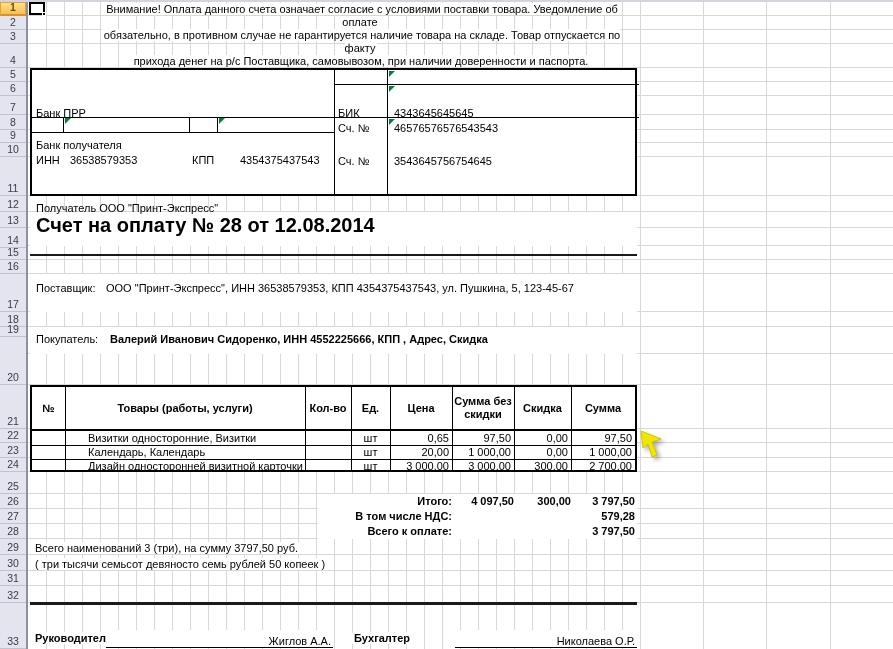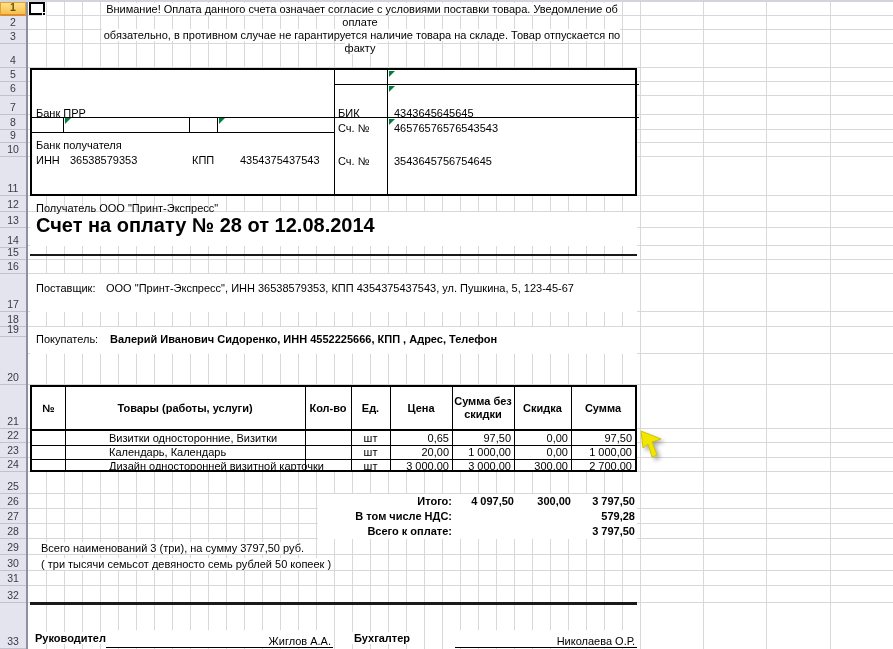--- a/index.html
+++ b/index.html
@@ -43,33 +43,33 @@
   .textrow .val { position:absolute; left:76px; }
 
   
   .items { left:2px; top:383px; width:607px; height:87px; border:2px solid #000; background:#fff; z-index:3; }
   .items .vline { position:absolute; top:0; width:1px; height:100%; background:#000; }
   .items .hline { position:absolute; left:0; width:100%; height:1px; background:#000; }
   .items .hcell { position:absolute; top:0; height:42px; display:flex; align-items:center; justify-content:center;
                   text-align:center; font-weight:bold; font-size:11px; line-height:13px; }
   .item-row { position:absolute; left:0; width:603px; height:14px; font-size:11px; line-height:14px; }
   .item-row span { position:absolute; white-space:nowrap; }
-  .c-name { left:45px;padding-left:32px; }
+  .c-name { left:24px;padding-left:32px; }
   .c-unit { left:319px; width:39px; text-align:center; }
   .c-price { left:359px; width:58px; text-align:right; }
   .c-sumno { left:421px; width:58px; text-align:right; }
   .c-disc { left:483px; width:53px; text-align:right; }
   .c-sum  { left:540px; width:60px; text-align:right; }
 
   
   .tot-row { position:absolute; left:2px; width:607px; height:15px; font-weight:bold; font-size:11px; line-height:15px; z-index:3; }
   .tot-row span { position:absolute; white-space:nowrap; }
   .t-lbl { right:185px; } .t-v1 { right:123px; } .t-v2 { right:66px; } .t-v3 { right:2px; }
 
-  .sumline { position:absolute; left:11px; z-index:3; font-size:11px; }
+  .sumline { position:absolute; left:5px; z-index:3; font-size:11px; }
   .sumline span { background:#fff; padding:0 2px; }
 
   
   .foot { position:absolute; z-index:3; font-size:11px; }
   .foot.bold { font-weight:bold; }
   .sig-line { position:absolute; height:18px; border-bottom:1px solid #000; z-index:3; background:#fff; font-size:11px;
               display:flex; align-items:flex-end; justify-content:flex-end; padding-right:2px; }
 
   .cursor-arrow { position:absolute; left:612px; top:428px; z-index:9; filter:drop-shadow(3px 3px 2px rgba(80,80,80,.45)); }
 </style>
@@ -188,20 +188,21 @@
         <div class="gl-v" style="left: 802px;"></div>
       </div>
 
     <div class="sel-box">
       <div class="handle"></div>
     </div>
 
     <div class="content warning">
       <span>Внимание! Оплата данного счета означает согласие с условиями поставки товара. Уведомление об оплате</span><br>
       <span>обязательно, в противном случае не гарантируется наличие товара на складе. Товар отпускается по факту</span><br>
+      <span>прихода денег на р/с Поставщика, самовывозом, при наличии доверенности и паспорта.</span>
     </div>
 
     <div class="content bank">
       <div class="vline" style="left:302px;top:0;width:1px;height:100%;"></div>
       <div class="vline" style="left:355px;top:0;width:1px;height:100%;"></div>
       <div class="hline" style="left:302px;top:14px;width:305px;height:1px;"></div>
       <div class="hline" style="left:0;top:47px;width:607px;height:1px;"></div>
       <div class="hline" style="left:0;top:62px;width:302px;height:1px;"></div>
       <div class="vline" style="left:31px;top:47px;width:1px;height:15px;"></div>
       <div class="vline" style="left:157px;top:47px;width:1px;height:15px;"></div>
@@ -234,21 +235,21 @@
     <div class="thick" style="top:252px;height:2px;"></div>
 
     <div class="white-block" style="left:2px;top:272px;width:607px;height:38px;"></div>
     <div class="textrow" style="top:280px;">
       <span class="lbl">Поставщик:</span>
       <span class="val">ООО "Принт-Экспресс", ИНН 36538579353, КПП 4354375437543, ул. Пушкина, 5, 123-45-67</span>
     </div>
     <div class="white-block" style="left:2px;top:325px;width:607px;height:27px;"></div>
     <div class="textrow" style="top:331px;">
       <span class="lbl">Покупатель:</span>
-      <span class="val" style="font-weight:bold;left:80px;">Валерий Иванович Сидоренко, ИНН 4552225666, КПП , Адрес, Телефон</span>
+      <span class="val" style="font-weight:bold;left:80px;">Валерий Иванович Сидоренко, ИНН 4552225666, КПП , Адрес, Скидка</span>
     </div>
 
     <div class="content items">
       <div class="vline" style="left:33px;"></div>
       <div class="vline" style="left:273px;"></div>
       <div class="vline" style="left:319px;"></div>
       <div class="vline" style="left:358px;"></div>
       <div class="vline" style="left:420px;"></div>
       <div class="vline" style="left:482px;"></div>
       <div class="vline" style="left:539px;"></div>

